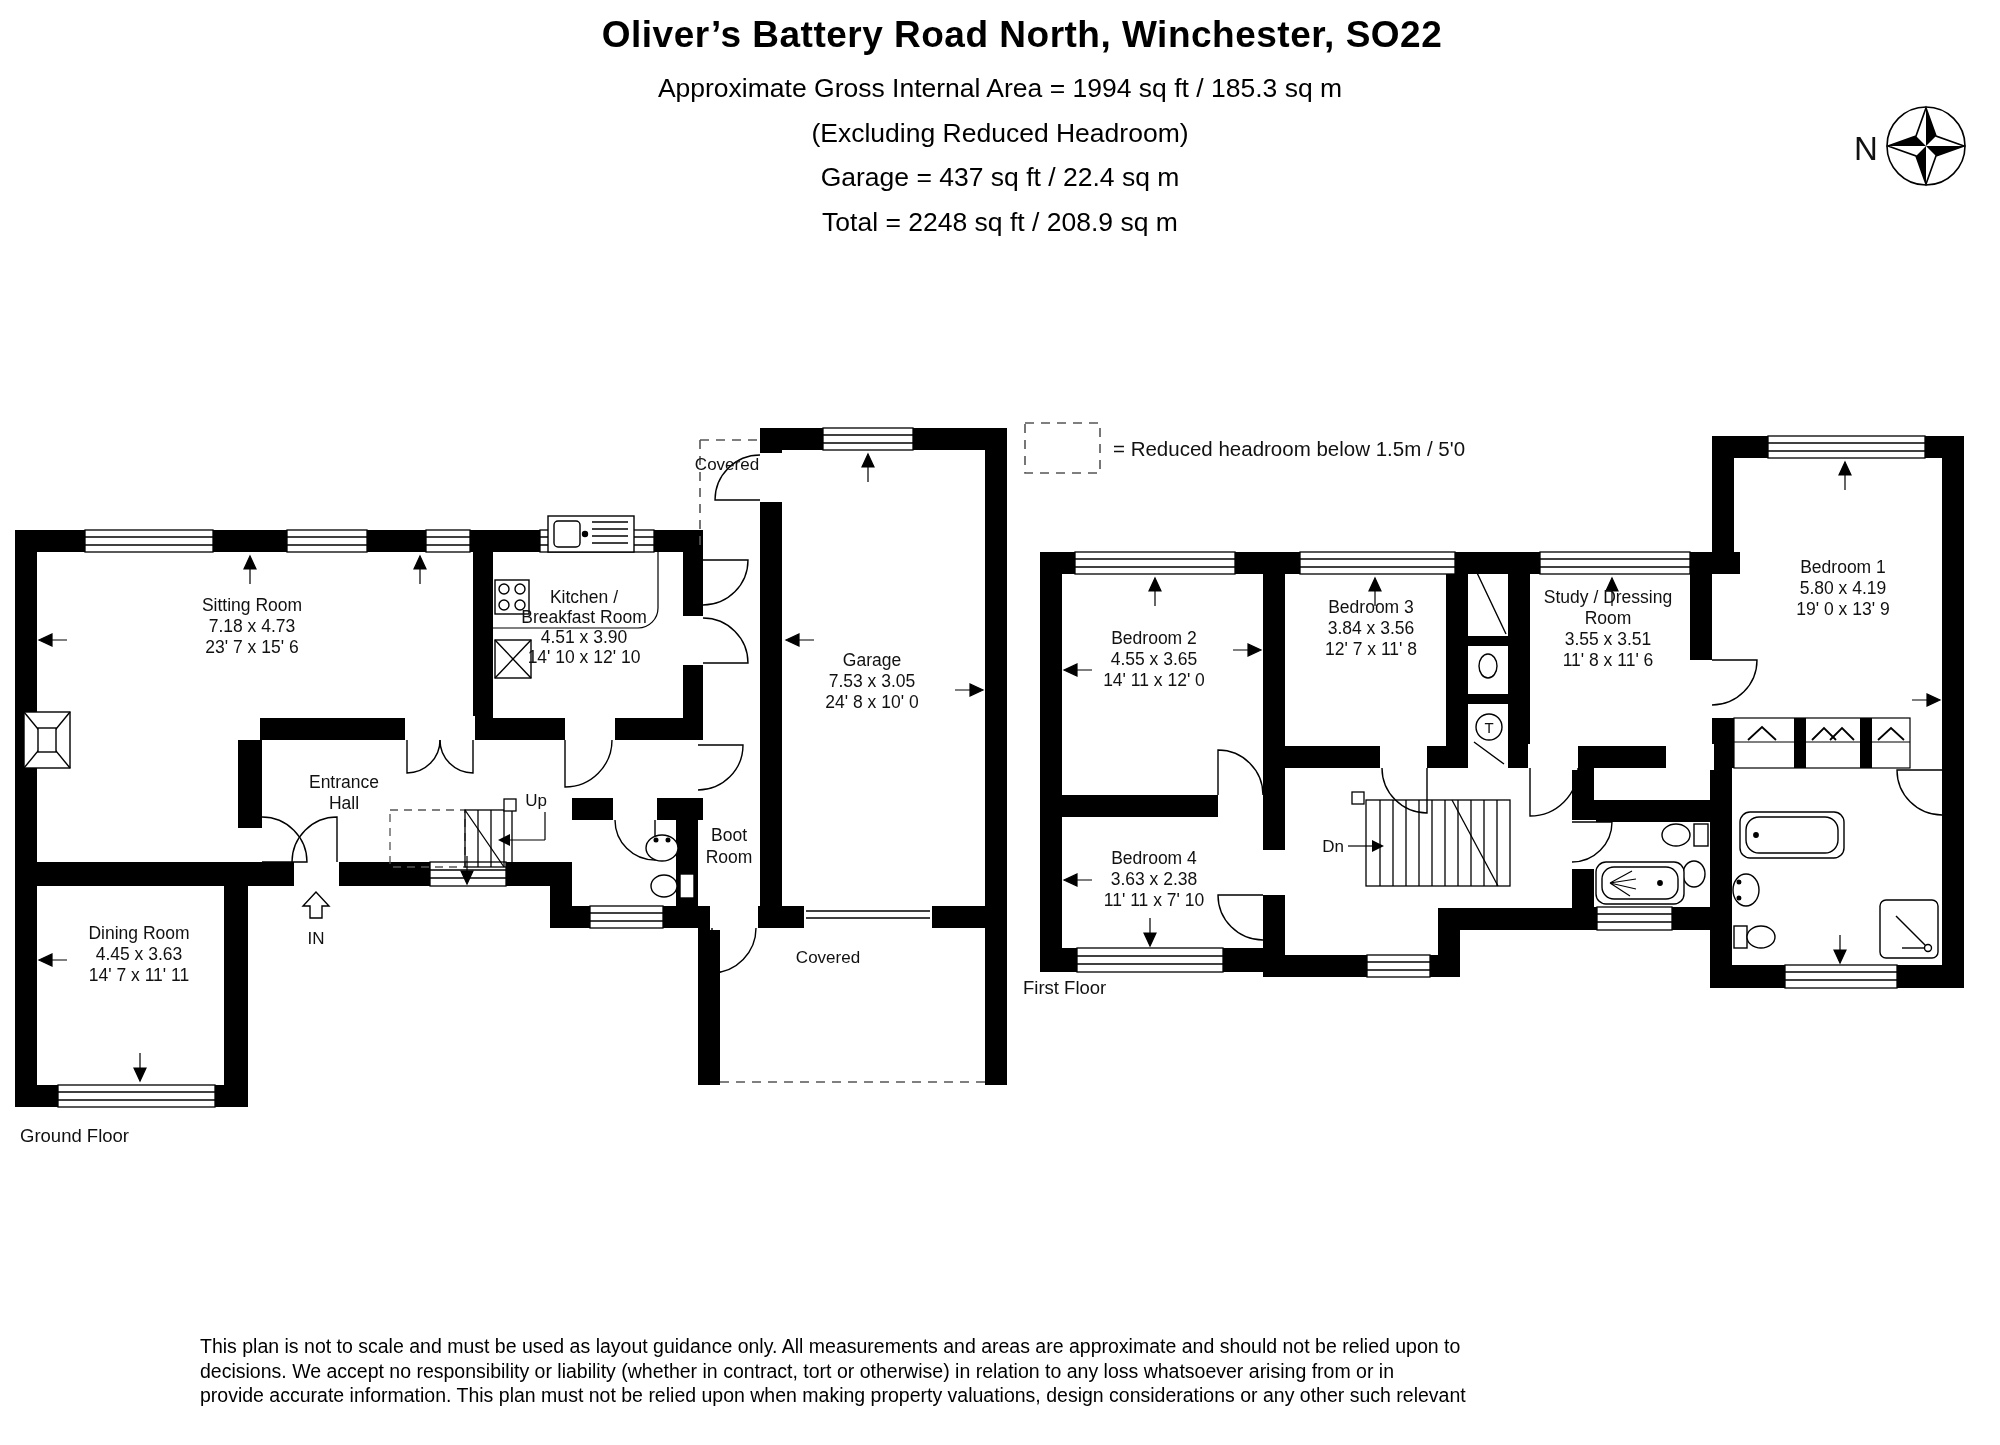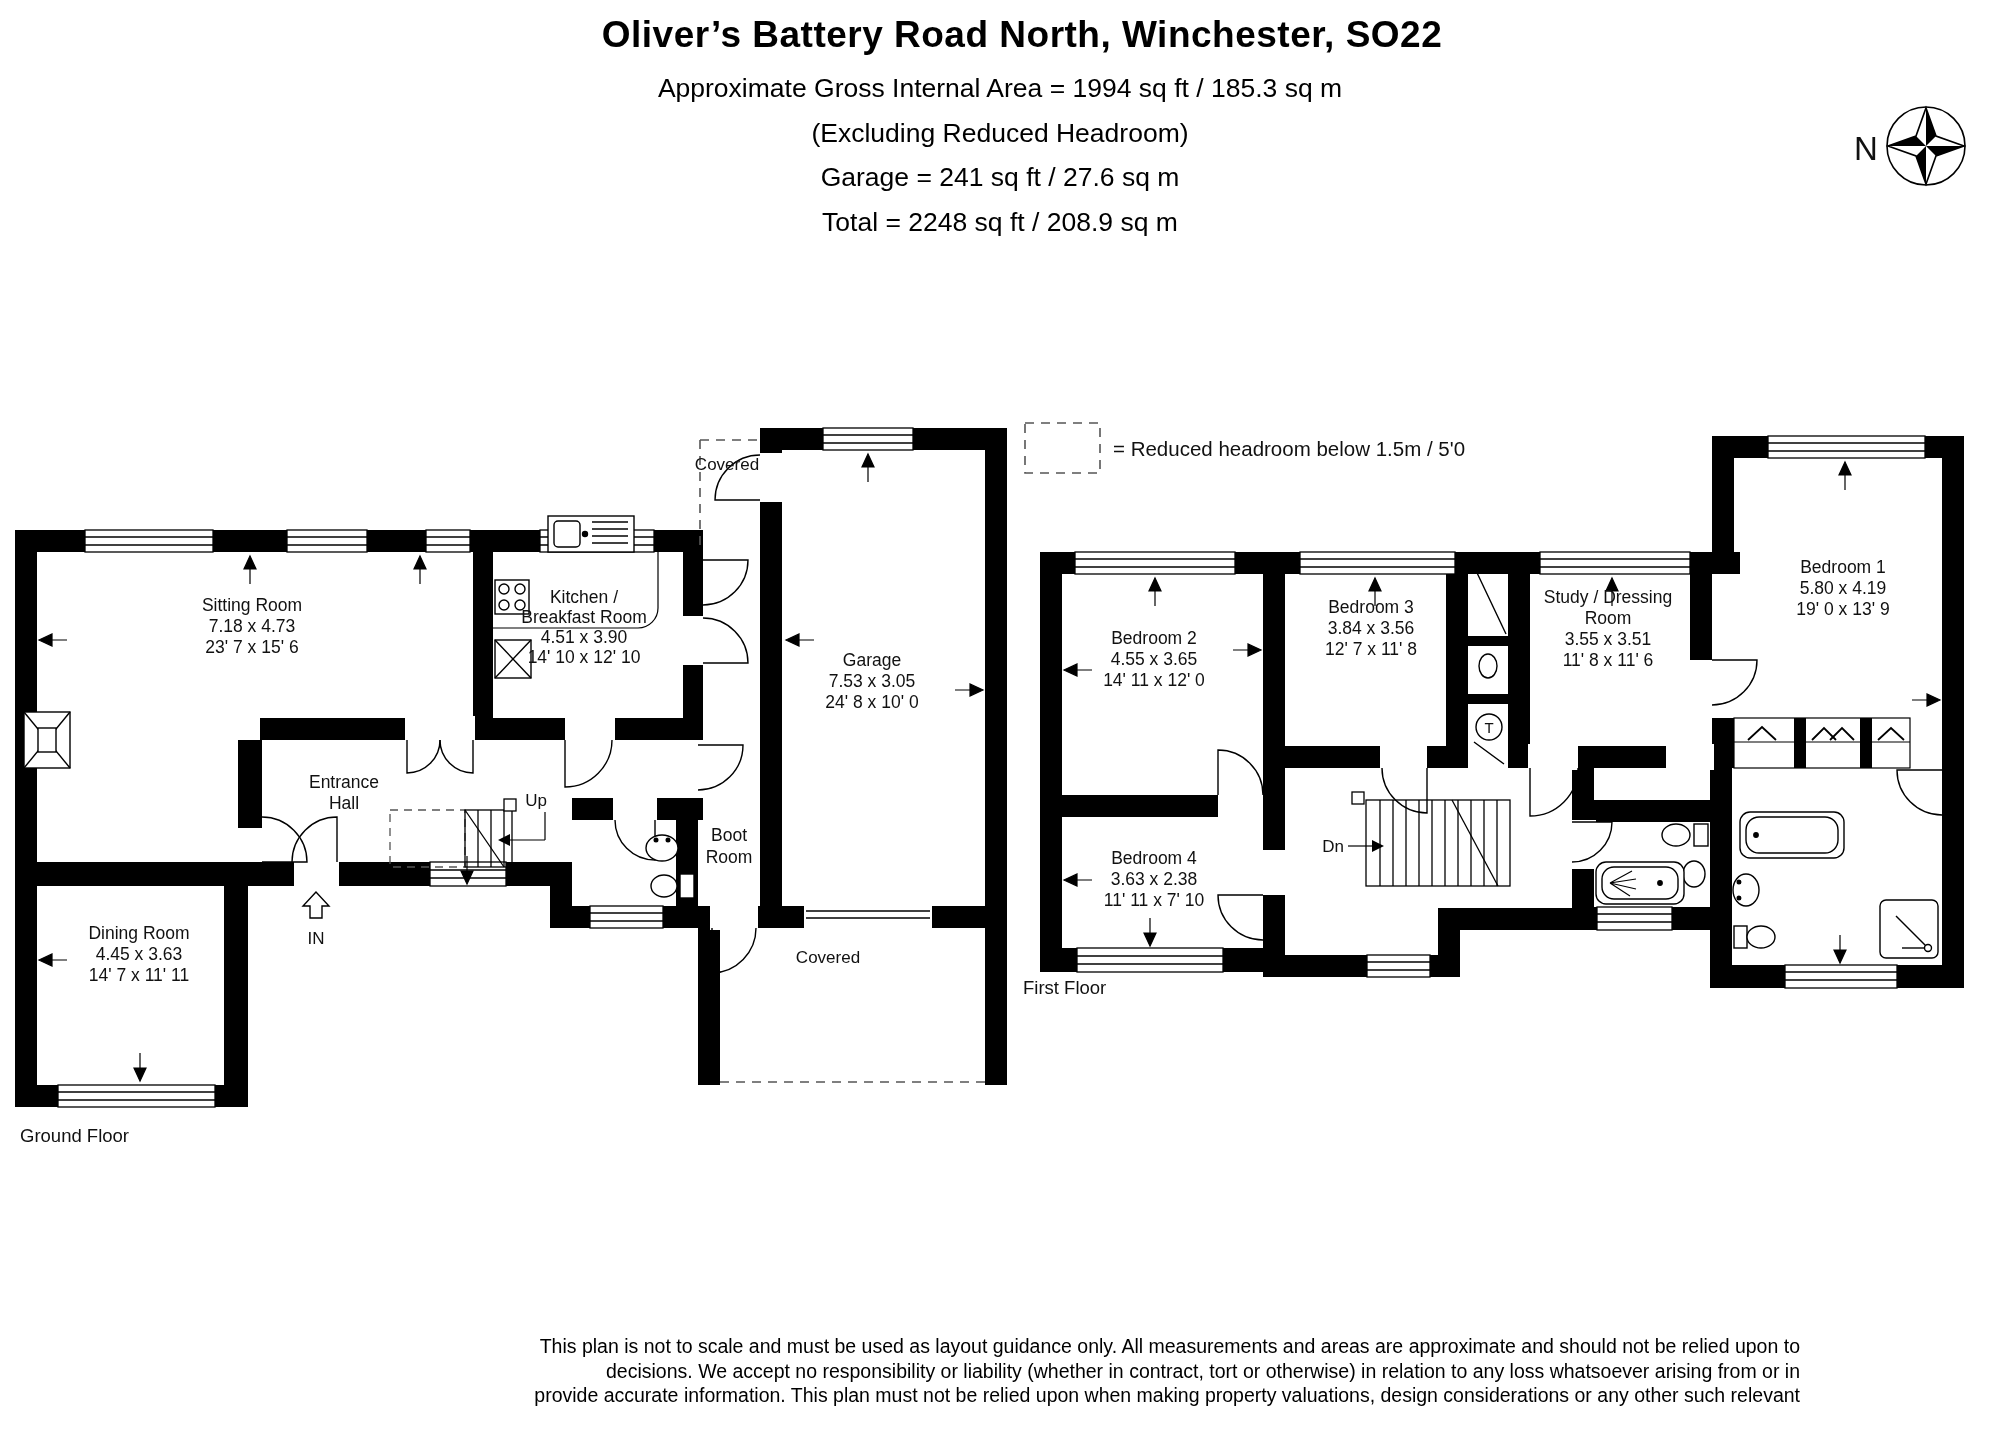--- a/index.html
+++ b/index.html
@@ -1,34 +1,34 @@
 <!DOCTYPE html>
 <html><head>
 <meta charset="utf-8">
 <style>
   html,body{margin:0;padding:0;background:#ffffff;}
   body{width:2000px;height:1445px;position:relative;font-family:"Liberation Sans",sans-serif;color:#000;}
   .hdr{position:absolute;top:14px;left:0;width:2000px;text-align:center;}
   .hdr h1{font-size:37px;font-weight:bold;margin:0 0 18px 0;letter-spacing:0.5px;padding-left:44px;}
   .hdr p{font-size:26.5px;margin:16px;line-height:28.5px;}
-  .disclaimer{position:absolute;top:1334px;left:200px;width:1600px;text-align:right;font-size:19.5px;line-height:24.5px;}
+  .disclaimer{position:absolute;top:1334px;left:200px;width:1600px;text-align:left;font-size:19.5px;line-height:24.5px;}
   svg text{font-family:"Liberation Sans",sans-serif;fill:#111;}
   .roomlbl{font-size:17.5px;text-anchor:middle;}
   .floorlbl{font-size:18.5px;}
   .legendlbl{font-size:20.5px;}
   .smalllbl{font-size:17px;text-anchor:middle;}
 </style>
 </head>
 <body>
 
 <div class="hdr">
   <h1>Oliver’s Battery Road North, Winchester, SO22</h1>
   <p>Approximate Gross Internal Area = 1994 sq ft / 185.3 sq m</p>
   <p>(Excluding Reduced Headroom)</p>
-  <p>Garage = 241 sq ft / 27.6 sq m</p>
+  <p>Garage = 437 sq ft / 22.4 sq m</p>
   <p>Total = 2248 sq ft / 208.9 sq m</p>
 </div>
 
 <svg width="2000" height="1445" viewBox="0 0 2000 1445" style="position:absolute;top:0;left:0;">
   <defs>
     <path id="arr" d="M0,0 L13,-6 L13,6 Z M13,0 L28,0"></path>
   </defs>
 
   <g stroke="#000" fill="none" stroke-width="1.6">
     <circle cx="1926" cy="146" r="39"></circle>

